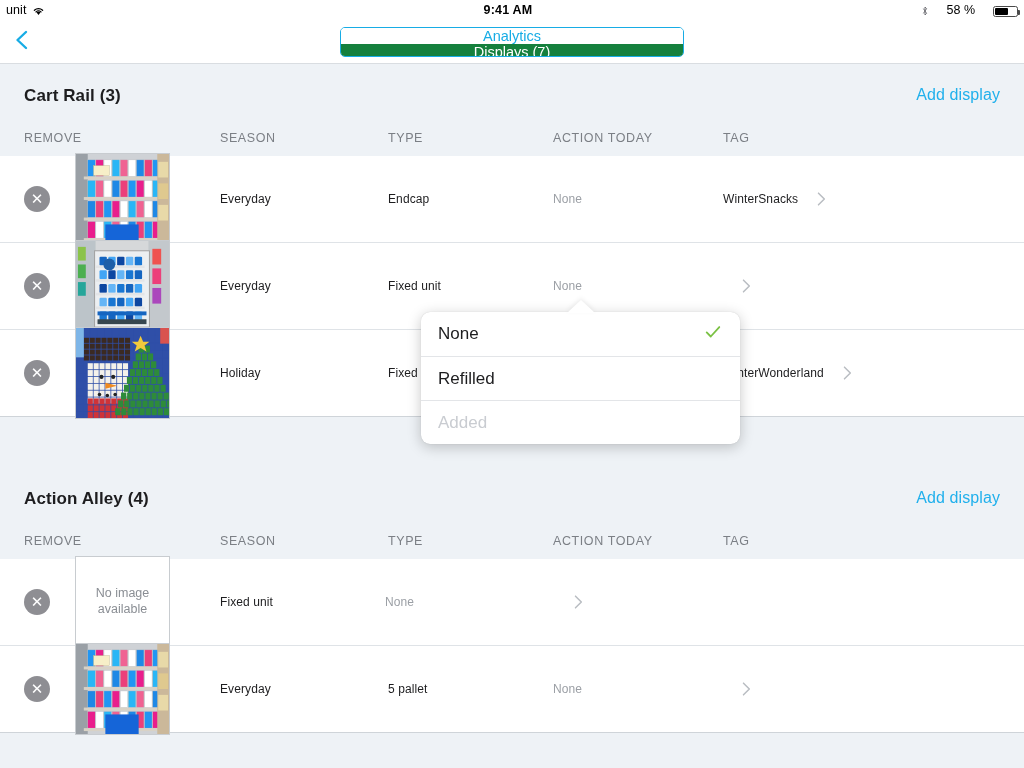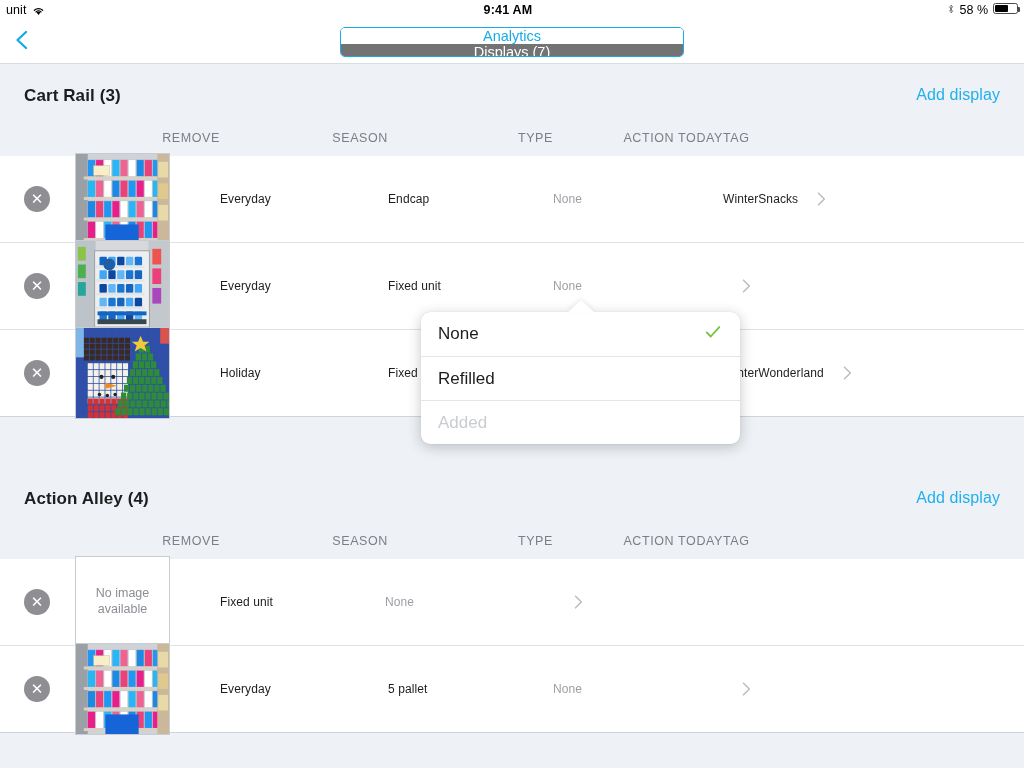--- a/index.html
+++ b/index.html
@@ -21,21 +21,21 @@
     background: #fff;
   }
   .sb-left { display: flex; align-items: center; gap: 5px; }
   .sb-device { font-size: 12.5px; letter-spacing: .1px; }
   .wifi-icon { display: inline-block; width: 13px; height: 10px; position: relative; }
   .sb-center {
     position: absolute; left: 0; right: 8px; text-align: center;
     font-size: 12.5px; font-weight: 600; letter-spacing: .2px;
   }
   .sb-right {
-    margin-left: auto; display: flex; align-items: flex-start; gap: 5px;
+    margin-left: auto; display: flex; align-items: flex-end; gap: 18px;
     font-size: 12.5px;
   }
   .bt-icon { display: inline-block; width: 8px; height: 12px; }
   .battery {
     width: 25px; height: 11px; border: 1px solid #4a4a4a; border-radius: 2.5px;
     position: relative; display: inline-block;
   }
   .battery:after {
     content: ""; position: absolute; right: -3px; top: 3px;
     width: 2px; height: 5px; background: #4a4a4a; border-radius: 0 1px 1px 0;
@@ -69,21 +69,21 @@
     flex-direction: column;
   }
   .seg {
     flex: 1 1 0;
     display: flex; align-items: center; justify-content: center;
     font-size: 14.5px;
     cursor: pointer;
     background: #fff; color: #17ace5;
     user-select: none;
   }
-  .seg.active { background: #737373; color: #fff; }
+  .seg.active { background: #15803d; color: #fff; }
 
   
   .page {
     width: 100%; height: 704px;
     background: #eef2f6;
     overflow: hidden;
     position: relative;
   }
 
   .section-head {
@@ -99,21 +99,21 @@
   }
 
   .col-head {
     display: flex; align-items: center;
     height: 36px;
     padding: 0 0 0 0;
     font-size: 12.5px; color: #7b7f85; letter-spacing: .6px;
     background: #eef2f6;
     margin-top: 14px;
   }
-  .col-head .c { flex: none; text-align: right; }
+  .col-head .c { flex: none; }
 
   
   .c-remove { width: 220px; padding-left: 24px; }
   .c-season { width: 168px; }
   .c-type   { width: 165px; }
   .c-action { width: 170px; }
   .c-tag    { flex: 1; }
   .c-arrow  { width: 46px; }
 
   .rows { background: #fff; }

